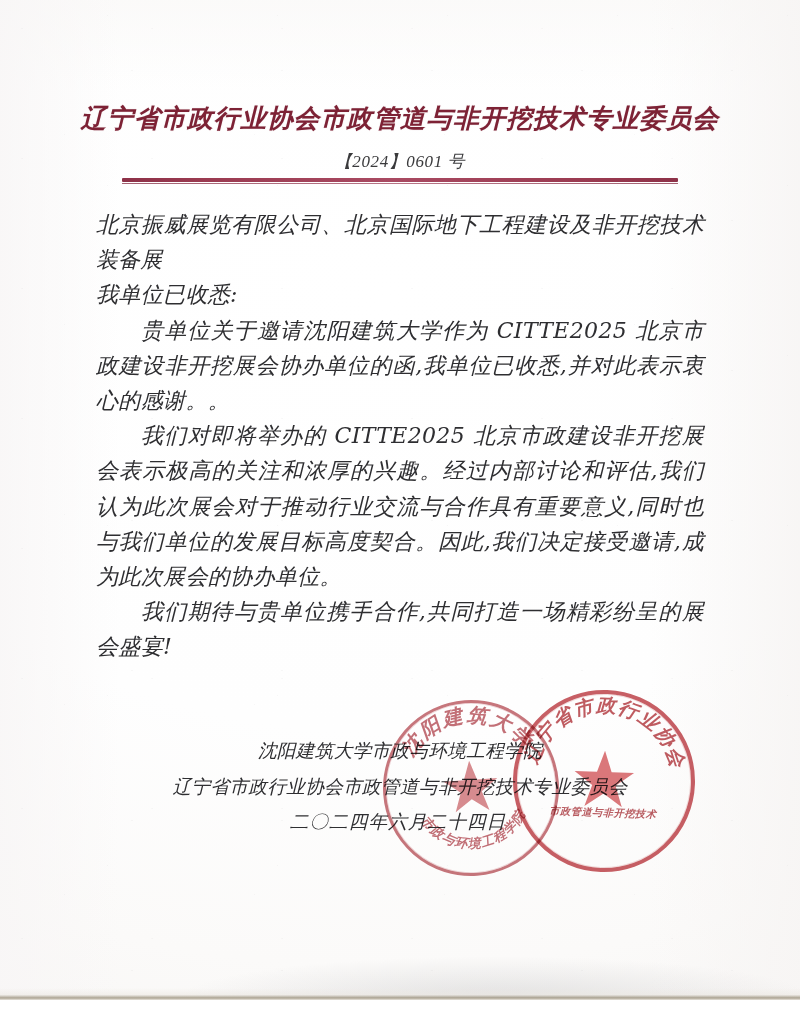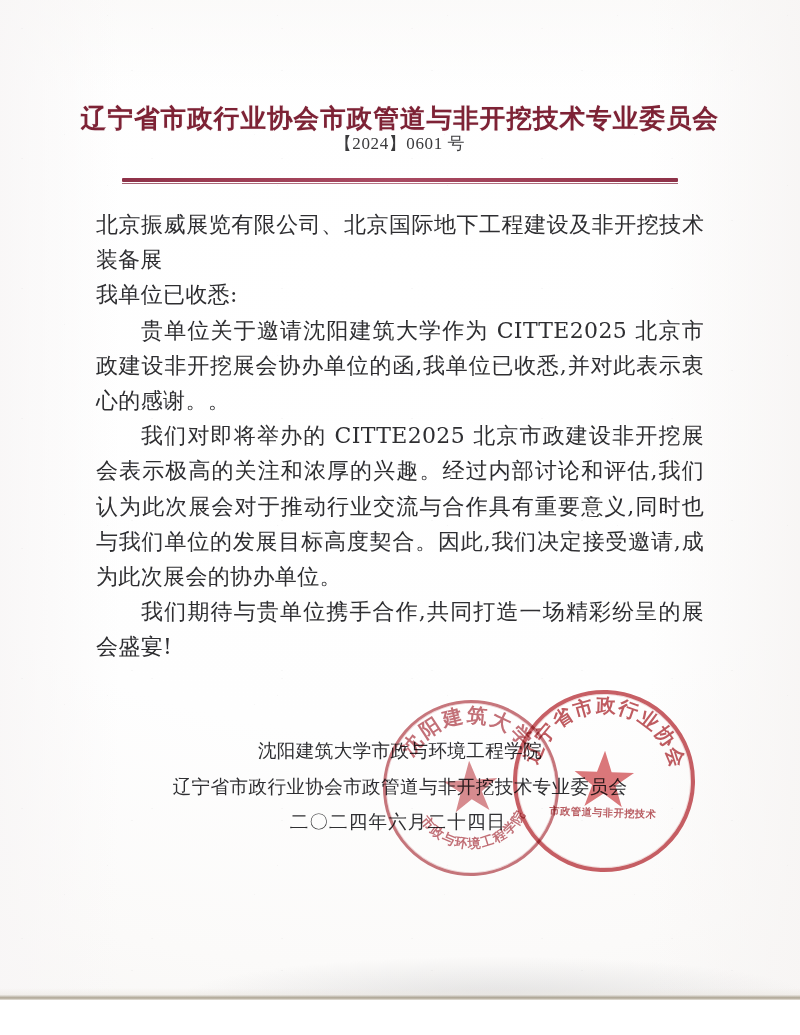--- a/index.html
+++ b/index.html
@@ -10,20 +10,21 @@
   }
 
   #page {
     position: relative;
     width: 800px;
     height: 1035px;
     margin: 0 auto;
     overflow: hidden;
     background: #e5e5e5;
     font-family: "Liberation Serif", "DejaVu Serif", serif;
+    font-style: italic;
   }
 
   
   .paper-surface {
     position: absolute;
     left: 0; top: 0;
     width: 800px;
     height: 1000px;
     background:
       radial-gradient(ellipse 150% 90% at 48% 30%, #ffffff 0%, #fefefe 48%, #fbfaf9 74%, #f6f4f2 100%);
@@ -91,21 +92,21 @@
     font-family: "DejaVu Serif", "Liberation Serif", serif;
     font-size: 25.5px;
     font-weight: 700;
     letter-spacing: 1.1px;
     line-height: 1.1;
     color: #7d2235;
     white-space: nowrap;
     text-shadow: 0 0 1px rgba(125,34,53,0.28);
   }
   .doc-number {
-    margin-top: 0;
+    margin-top: 18px;
     font-family: "Liberation Serif", "DejaVu Serif", serif;
     font-size: 17px;
     font-weight: 400;
     letter-spacing: 0.6px;
     color: #3a3a3c;
   }
   .header-rule-wrap {
     position: absolute;
     left: 122px;
     top: 178px;

